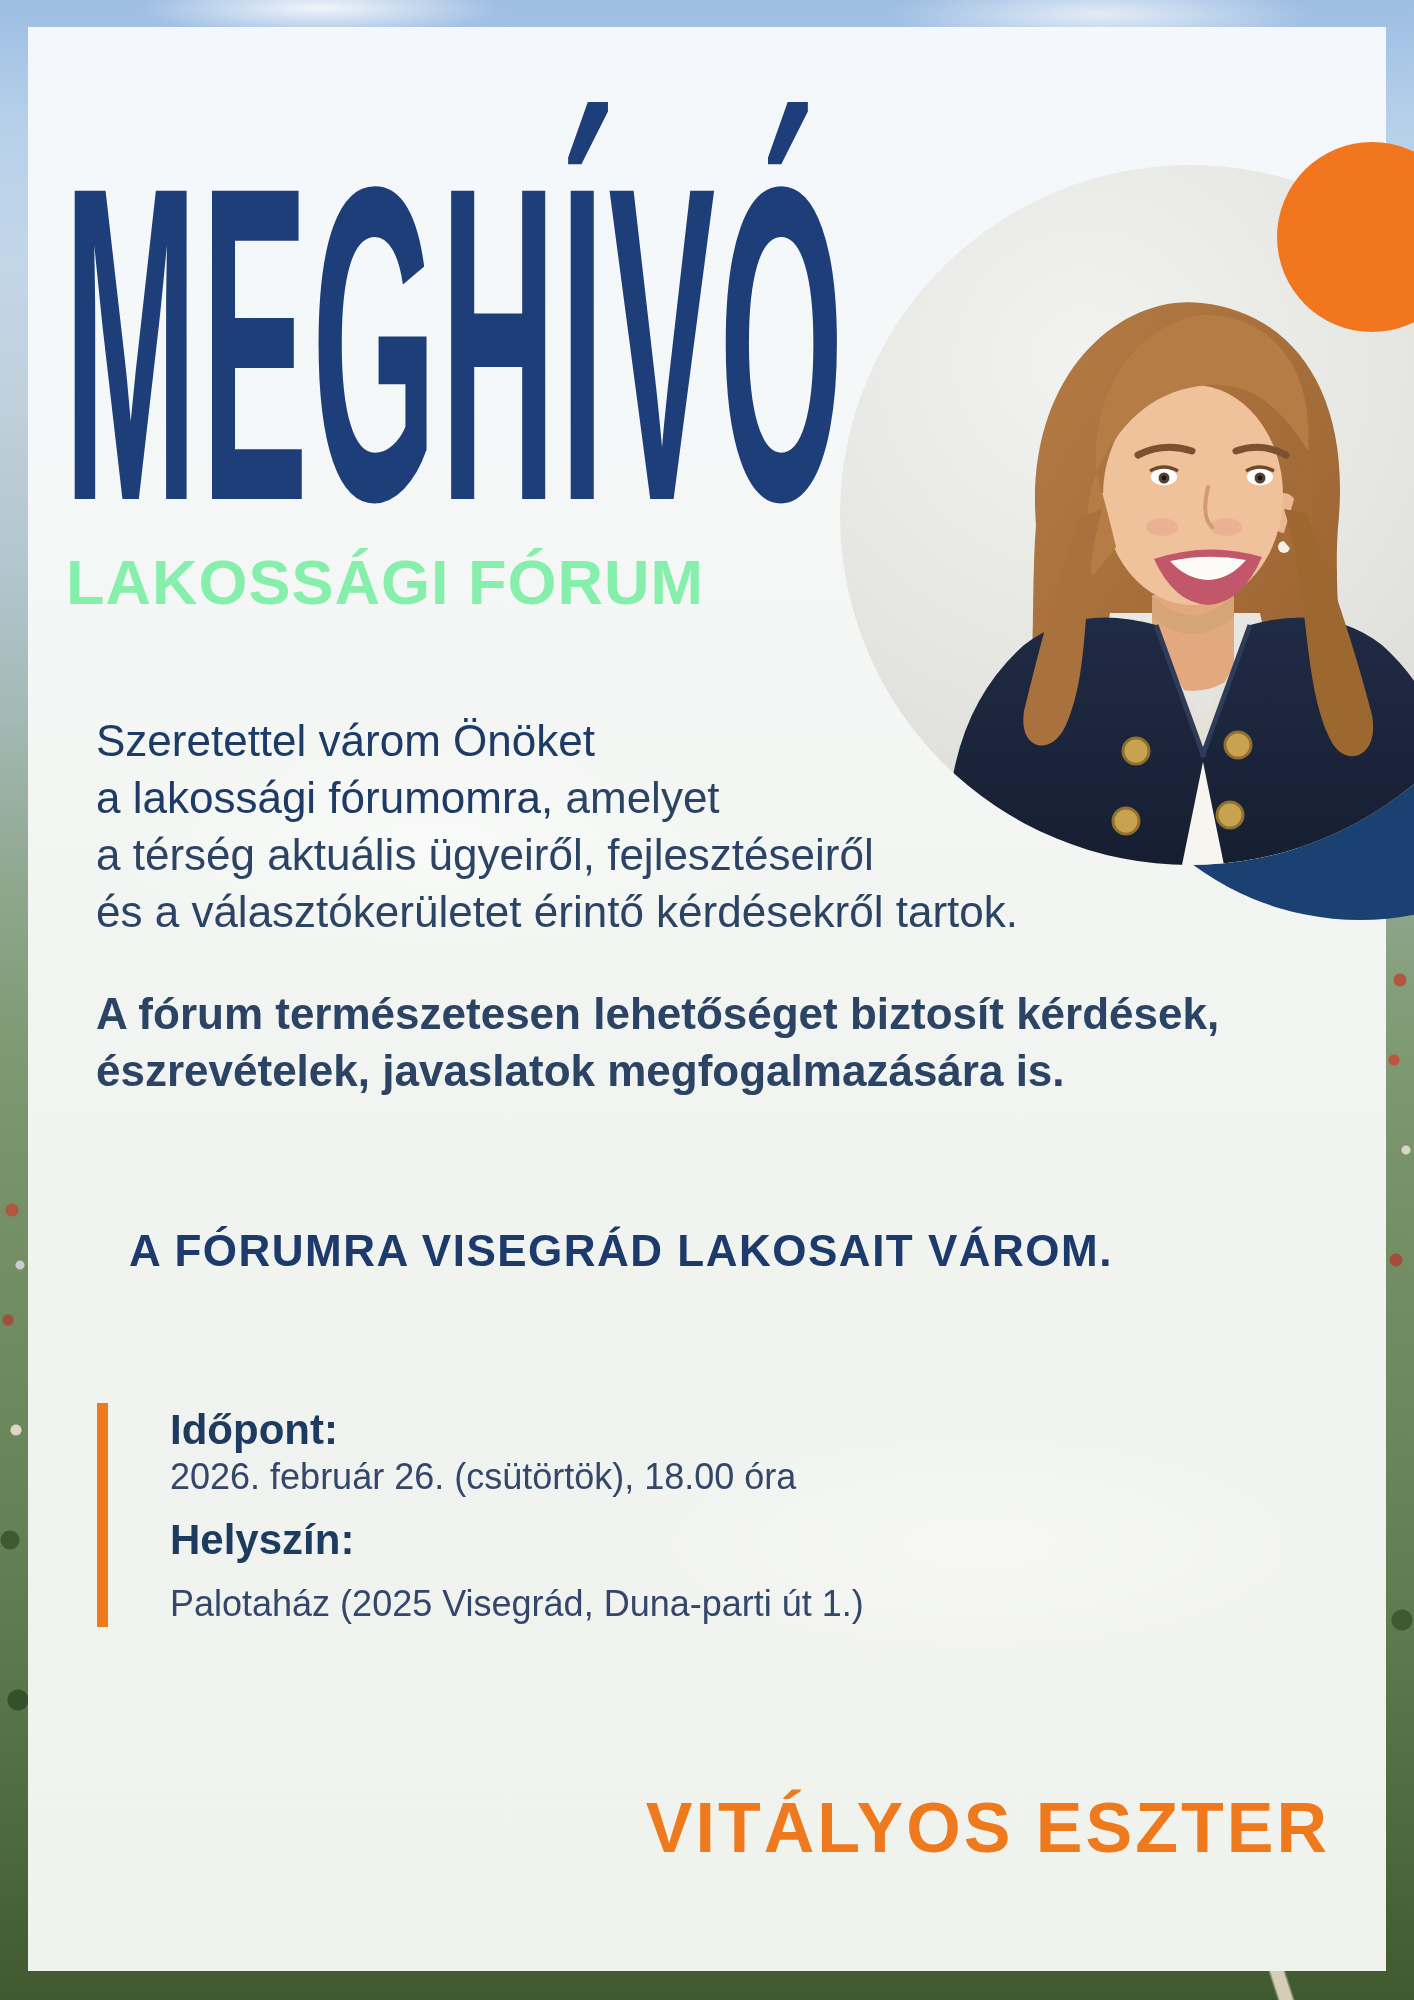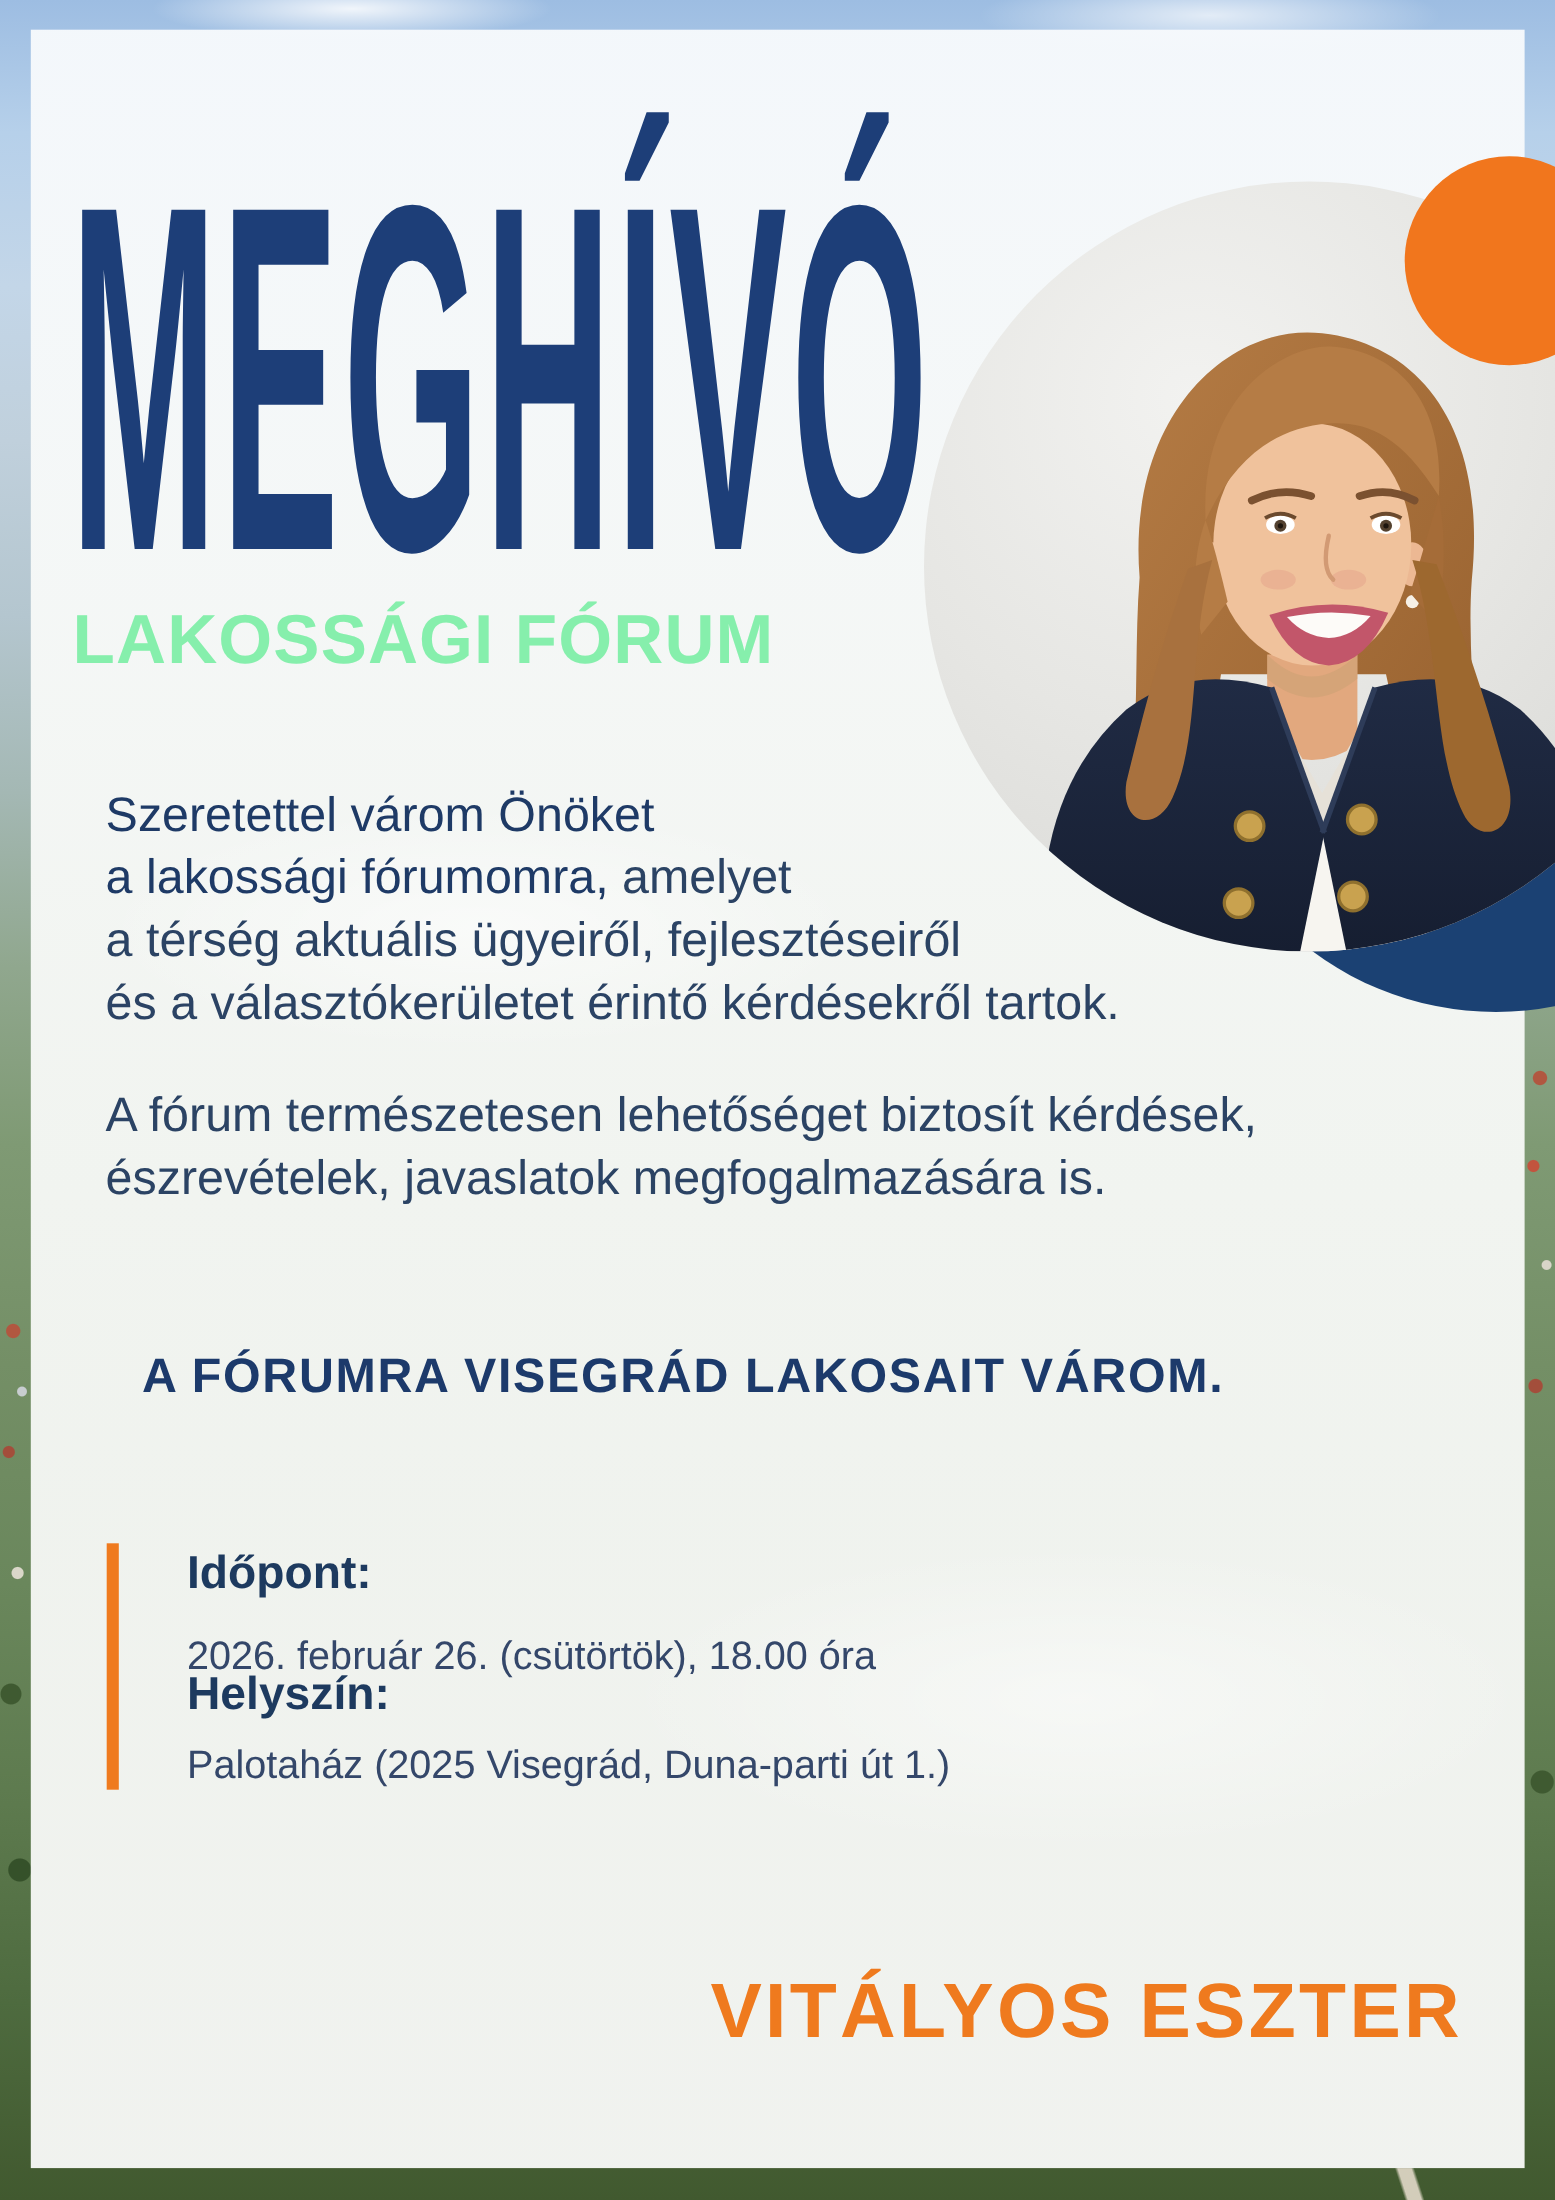--- a/index.html
+++ b/index.html
@@ -59,29 +59,29 @@
     border-radius:50%;background:#f1761d;z-index:5;}
   
   .title{position:absolute;left:64px;top:409px;z-index:6;white-space:nowrap;}
   .title span{display:inline-block;font-weight:700;font-size:160px;line-height:1;
     letter-spacing:4px;color:#1d3e78;transform:scaleY(2.8);transform-origin:left bottom;}
   .subtitle{position:absolute;left:66px;top:546px;z-index:6;
     font-weight:700;font-size:63px;letter-spacing:1px;color:#86efac;white-space:nowrap;}
   .intro{position:absolute;left:96px;top:712px;z-index:6;color:#2b4364;}
   .intro p,.para2 p{margin:0;font-size:44px;line-height:57px;white-space:nowrap;}
   .intro .b{font-weight:400;color:#1e3a66;}
-  .para2{position:absolute;left:96px;top:985px;z-index:6;color:#2b4364;}
+  .para2{position:absolute;left:96px;top:985px;z-index:6;color:#2b4364;font-weight:bold;}
   .statement{position:absolute;left:28px;width:1186px;top:1226px;z-index:6;
     text-align:center;font-weight:700;font-size:44px;letter-spacing:1.5px;color:#1c3a6b;white-space:nowrap;}
   .info-bar{position:absolute;left:97px;top:1403px;width:11px;height:224px;background:#ef7a1e;z-index:6;}
   .info{position:absolute;left:170px;top:1398px;z-index:6;white-space:nowrap;}
   .info .h{font-weight:700;font-size:42px;color:#1d3a5f;margin:0;}
   .info .v{font-size:36px;color:#34476a;margin:0;}
   .info .h1{position:absolute;top:8px;}
-  .info .v1{position:absolute;top:58px;margin-top:28px;}
+  .info .v1{position:absolute;top:58px;}
   .info .h2{position:absolute;top:118px;}
   .info .v2{position:absolute;top:185px;}
   .signature{position:absolute;right:84px;top:1788px;z-index:6;
     font-weight:700;font-size:70px;letter-spacing:3px;color:#ef7a1e;white-space:nowrap;}
 </style>
 </head>
 <body>
 
 <div class="canvas">
 

